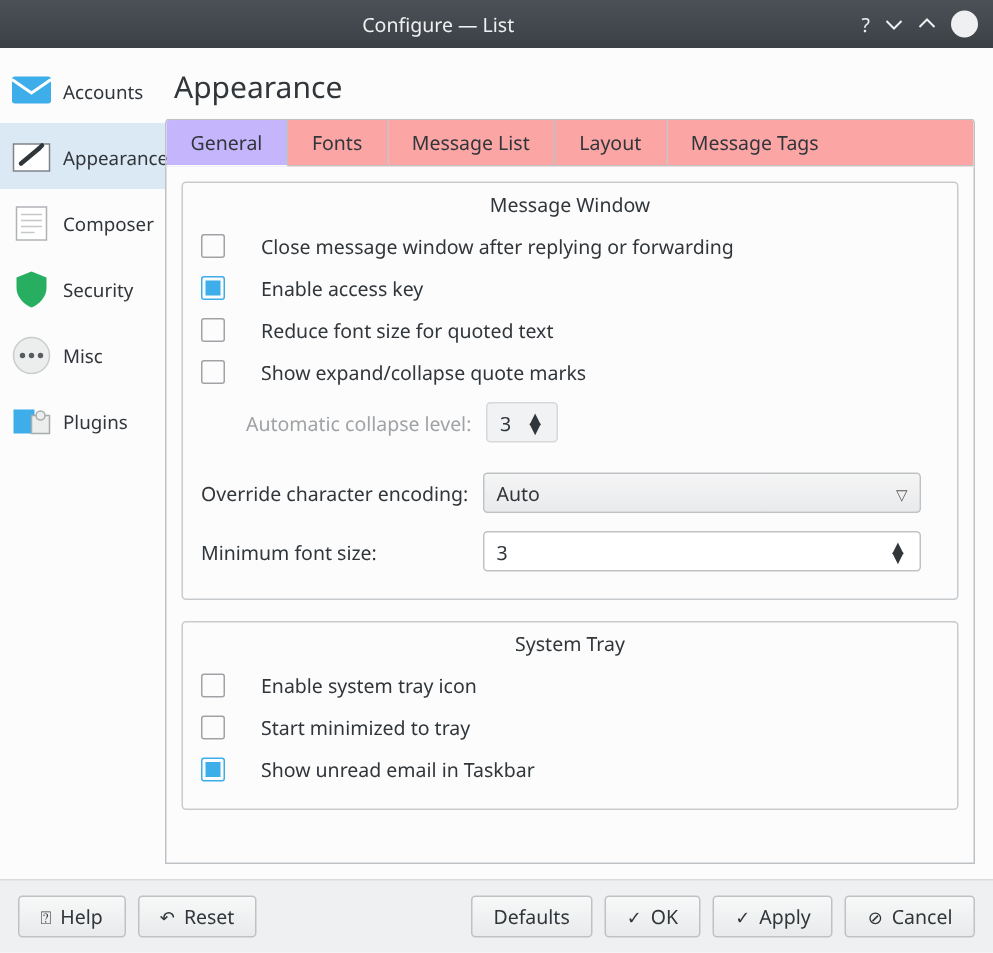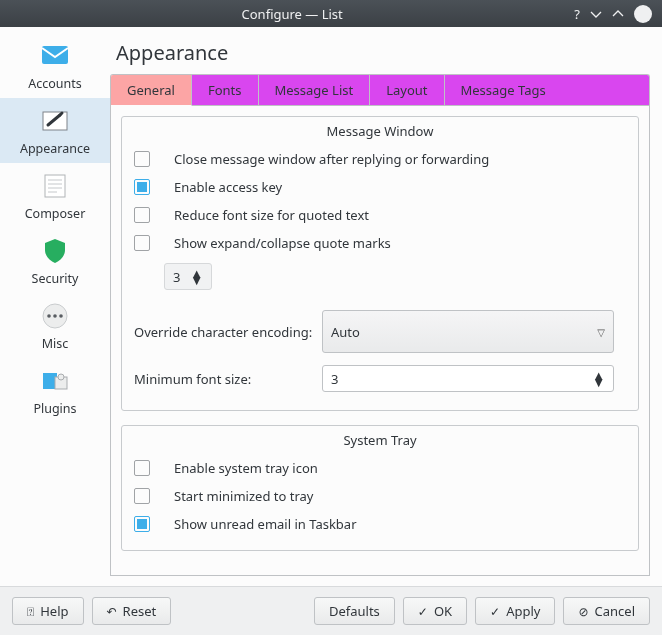--- a/index.html
+++ b/index.html
@@ -10,34 +10,34 @@
 .titlebar .title { flex: 1; text-align: center; font-size: 13px; color: #eff0f1; }
 .titlebar .winbtns { display: flex; gap: 10px; align-items: center; }
 .titlebar .winbtns span { color: #eff0f1; cursor: pointer; display: inline-flex; align-items: center; justify-content: center; }
 .titlebar .closebtn { width: 18px; height: 18px; border-radius: 50%; background: #eff0f1; color: #3b4045; font-weight: bold; font-size: 11px; }
 
 
 .mainwrap { flex: 1; display: flex; background: #fcfcfc; }
 
 
 .sidebar { width: 110px; background: #fcfcfc; padding-top: 6px; }
-.side-item { display: flex; flex-direction: column; align-items: center; padding: 8px 4px 6px 4px; gap: 4px; cursor: pointer; }
+.side-item { display: flex; flex-direction: row; align-items: center; padding: 8px 4px 6px 4px; gap: 4px; cursor: pointer; }
 .side-item.selected { background: #dbe9f4; }
 .side-item .lbl { font-size: 12.5px; }
 .side-icon { width: 34px; height: 30px; display: flex; align-items: center; justify-content: center; }
 
 
 .content { flex: 1; display: flex; flex-direction: column; padding: 8px 12px 10px 0; }
 .page-title { font-size: 20px; font-weight: 400; margin: 4px 0 8px 6px; }
 
 
 .tabs { display: flex; border: 1px solid #bfc2c5; border-bottom: none; border-radius: 3px 3px 0 0; overflow: hidden; }
-.tab { flex: 0 0 auto; padding: 6px 16px; background: #d946ef; border-right: 1px solid #bfc2c5; border-bottom: 1px solid #bfc2c5; cursor: pointer; font-size: 13px; }
+.tab { flex: 0 0 auto; padding: 6px 16px; background: #fca5a5; border-right: 1px solid #bfc2c5; border-bottom: 1px solid #bfc2c5; cursor: pointer; font-size: 13px; }
 .tab:last-child { border-right: none; flex: 1; }
-.tab.active { background: #fca5a5; border-bottom: 1px solid #fcfcfc; }
+.tab.active { background: #c4b5fd; border-bottom: 1px solid #fcfcfc; }
 
 .tabpage { border: 1px solid #bfc2c5; border-top: none; padding: 10px; flex: 1; overflow: auto; }
 
 
 .group { border: 1px solid #c8cbce; border-radius: 3px; padding: 28px 24px 12px 12px; position: relative; margin-bottom: 14px; }
 .group .group-title { position: absolute; top: 5px; left: 0; right: 0; text-align: center; font-size: 13px; }
 
 
 .check-row { display: flex; align-items: center; gap: 24px; padding: 5px 0; }
 .checkbox { width: 16px; height: 16px; border: 1px solid #a0a3a6; border-radius: 2px; background: #fcfcfc; display: inline-flex; align-items: center; justify-content: center; cursor: pointer; }
@@ -47,21 +47,21 @@
 
 
 .indent-row { display: flex; align-items: center; gap: 10px; padding: 6px 0 4px 30px; color: #a0a3a6; }
 .indent-row .lbl-dis { color: #a0a3a6; }
 
 
 .form-row { display: flex; align-items: center; gap: 8px; padding: 6px 0; }
 .form-row .flabel { width: 180px; }
 
 
-.combo { flex: 1; height: 43px; border: 1px solid #bfc2c5; border-radius: 3px; background: linear-gradient(#f5f5f6,#e9eaeb); display: flex; align-items: center; padding: 0 8px; justify-content: space-between; cursor: pointer; }
+.combo { flex: 1; height: 27px; border: 1px solid #bfc2c5; border-radius: 3px; background: linear-gradient(#f5f5f6,#e9eaeb); display: flex; align-items: center; padding: 0 8px; justify-content: space-between; cursor: pointer; }
 .combo .chev { font-size: 10px; color: #555; }
 
 
 .spinbox { flex: 1; height: 27px; border: 1px solid #bfc2c5; border-radius: 3px; background: #fff; display: flex; align-items: center; padding: 0 8px; justify-content: space-between; }
 .spinbox.small { flex: 0 0 48px; }
 .spinbox.disabled { background: #f1f2f3; color: #a0a3a6; border-color: #d6d8da; }
 .spin-btns { display: flex; flex-direction: column; line-height: 7px; font-size: 8px; color: #666; }
 .spinbox.disabled .spin-btns { color: #bbb; }
 
 
@@ -192,20 +192,21 @@
           <label>Reduce font size for quoted text</label>
         </div>
         <div class="check-row">
           <span class="checkbox">
               <span class="box-inner"></span>
             </span>
           <label>Show expand/collapse quote marks</label>
         </div>
 
         <div class="indent-row">
+          <span class="lbl-dis">Automatic collapse level:</span>
           <div class="spinbox small disabled">
             <span>3</span>
             <span class="spin-btns">
                 <span>▲</span>
                 <span>▼</span>
               </span>
           </div>
         </div>
 
         <div style="height:10px"></div>

